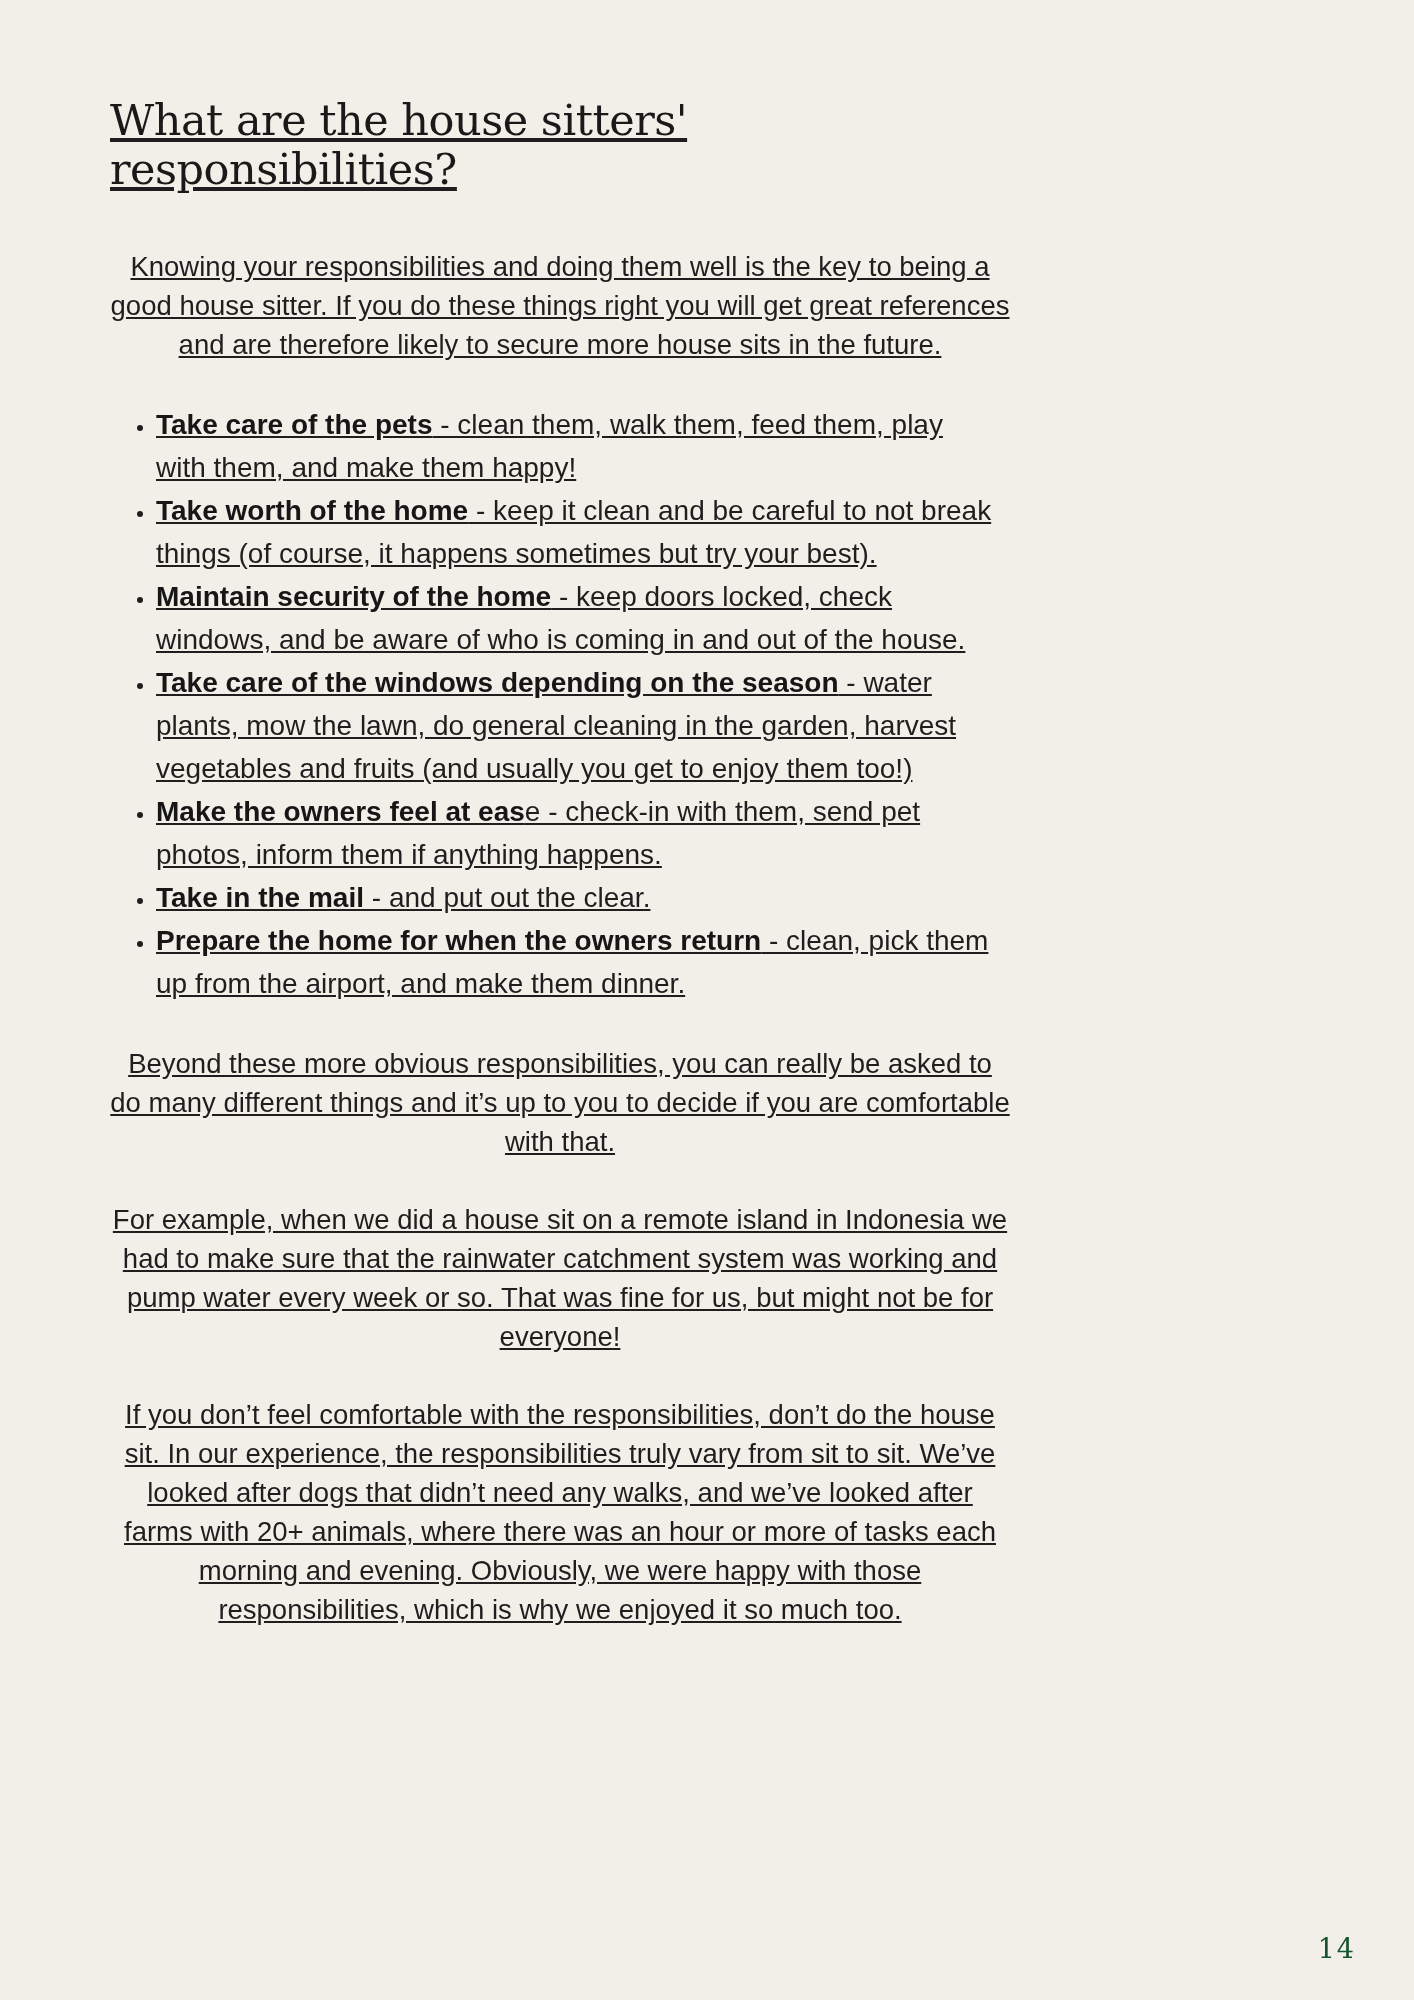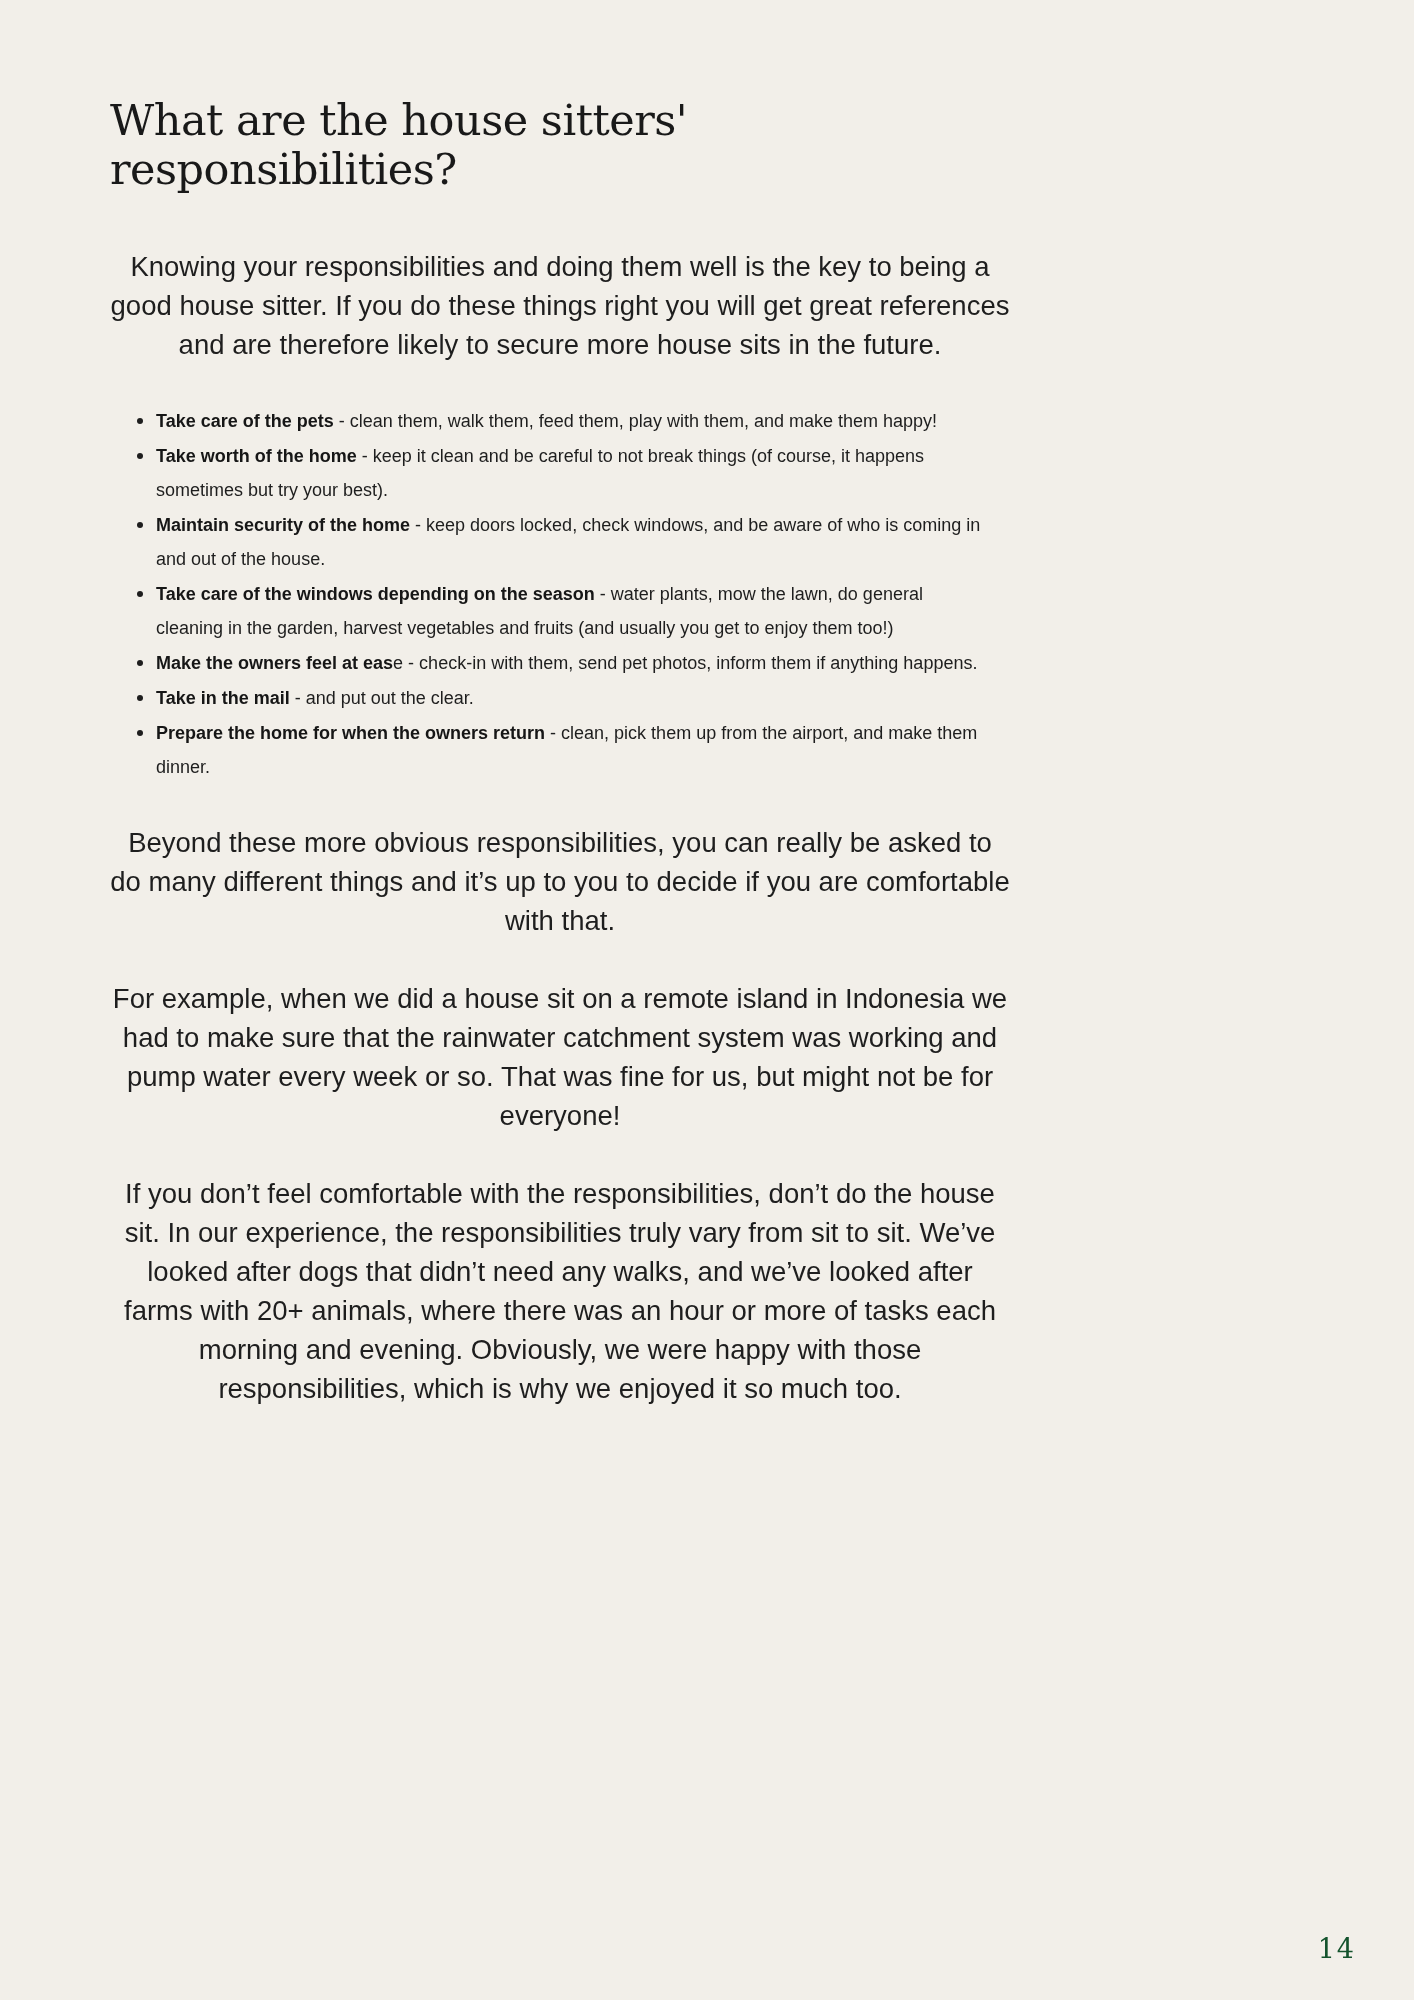--- a/index.html
+++ b/index.html
@@ -18,42 +18,43 @@
   .page {
     position: absolute;
     inset: 0;
     background: #f2efe9;
   }
   .content {
     position: absolute;
     left: 110px;
     top: 96px;
     width: 900px;
+    text-decoration: underline;
   }
   h1.page-heading {
     font-family: "DejaVu Serif", "Liberation Serif", serif;
     font-weight: 500;
     font-size: 43px;
     line-height: 1.15;
     letter-spacing: -0.5px;
     color: #191919;
     margin: 0 0 52px 0;
   }
   p.body-para {
     font-size: 27.5px;
     line-height: 39px;
     margin: 0 0 39px 0;
     color: #1e1e1e;
     text-align: center;
   }
   ul.resp-list {
     margin: 0 16px 39px 0;
     padding-left: 46px;
-    font-size: 18px;
-    line-height: 34px;
+    font-size: 28px;
+    line-height: 43px;
     color: #1e1e1e;
   }
   ul.resp-list li {
     margin: 0;
     padding-left: 0;
   }
   ul.resp-list li::marker {
     font-size: 21px;
     color: #1e1e1e;
   }

